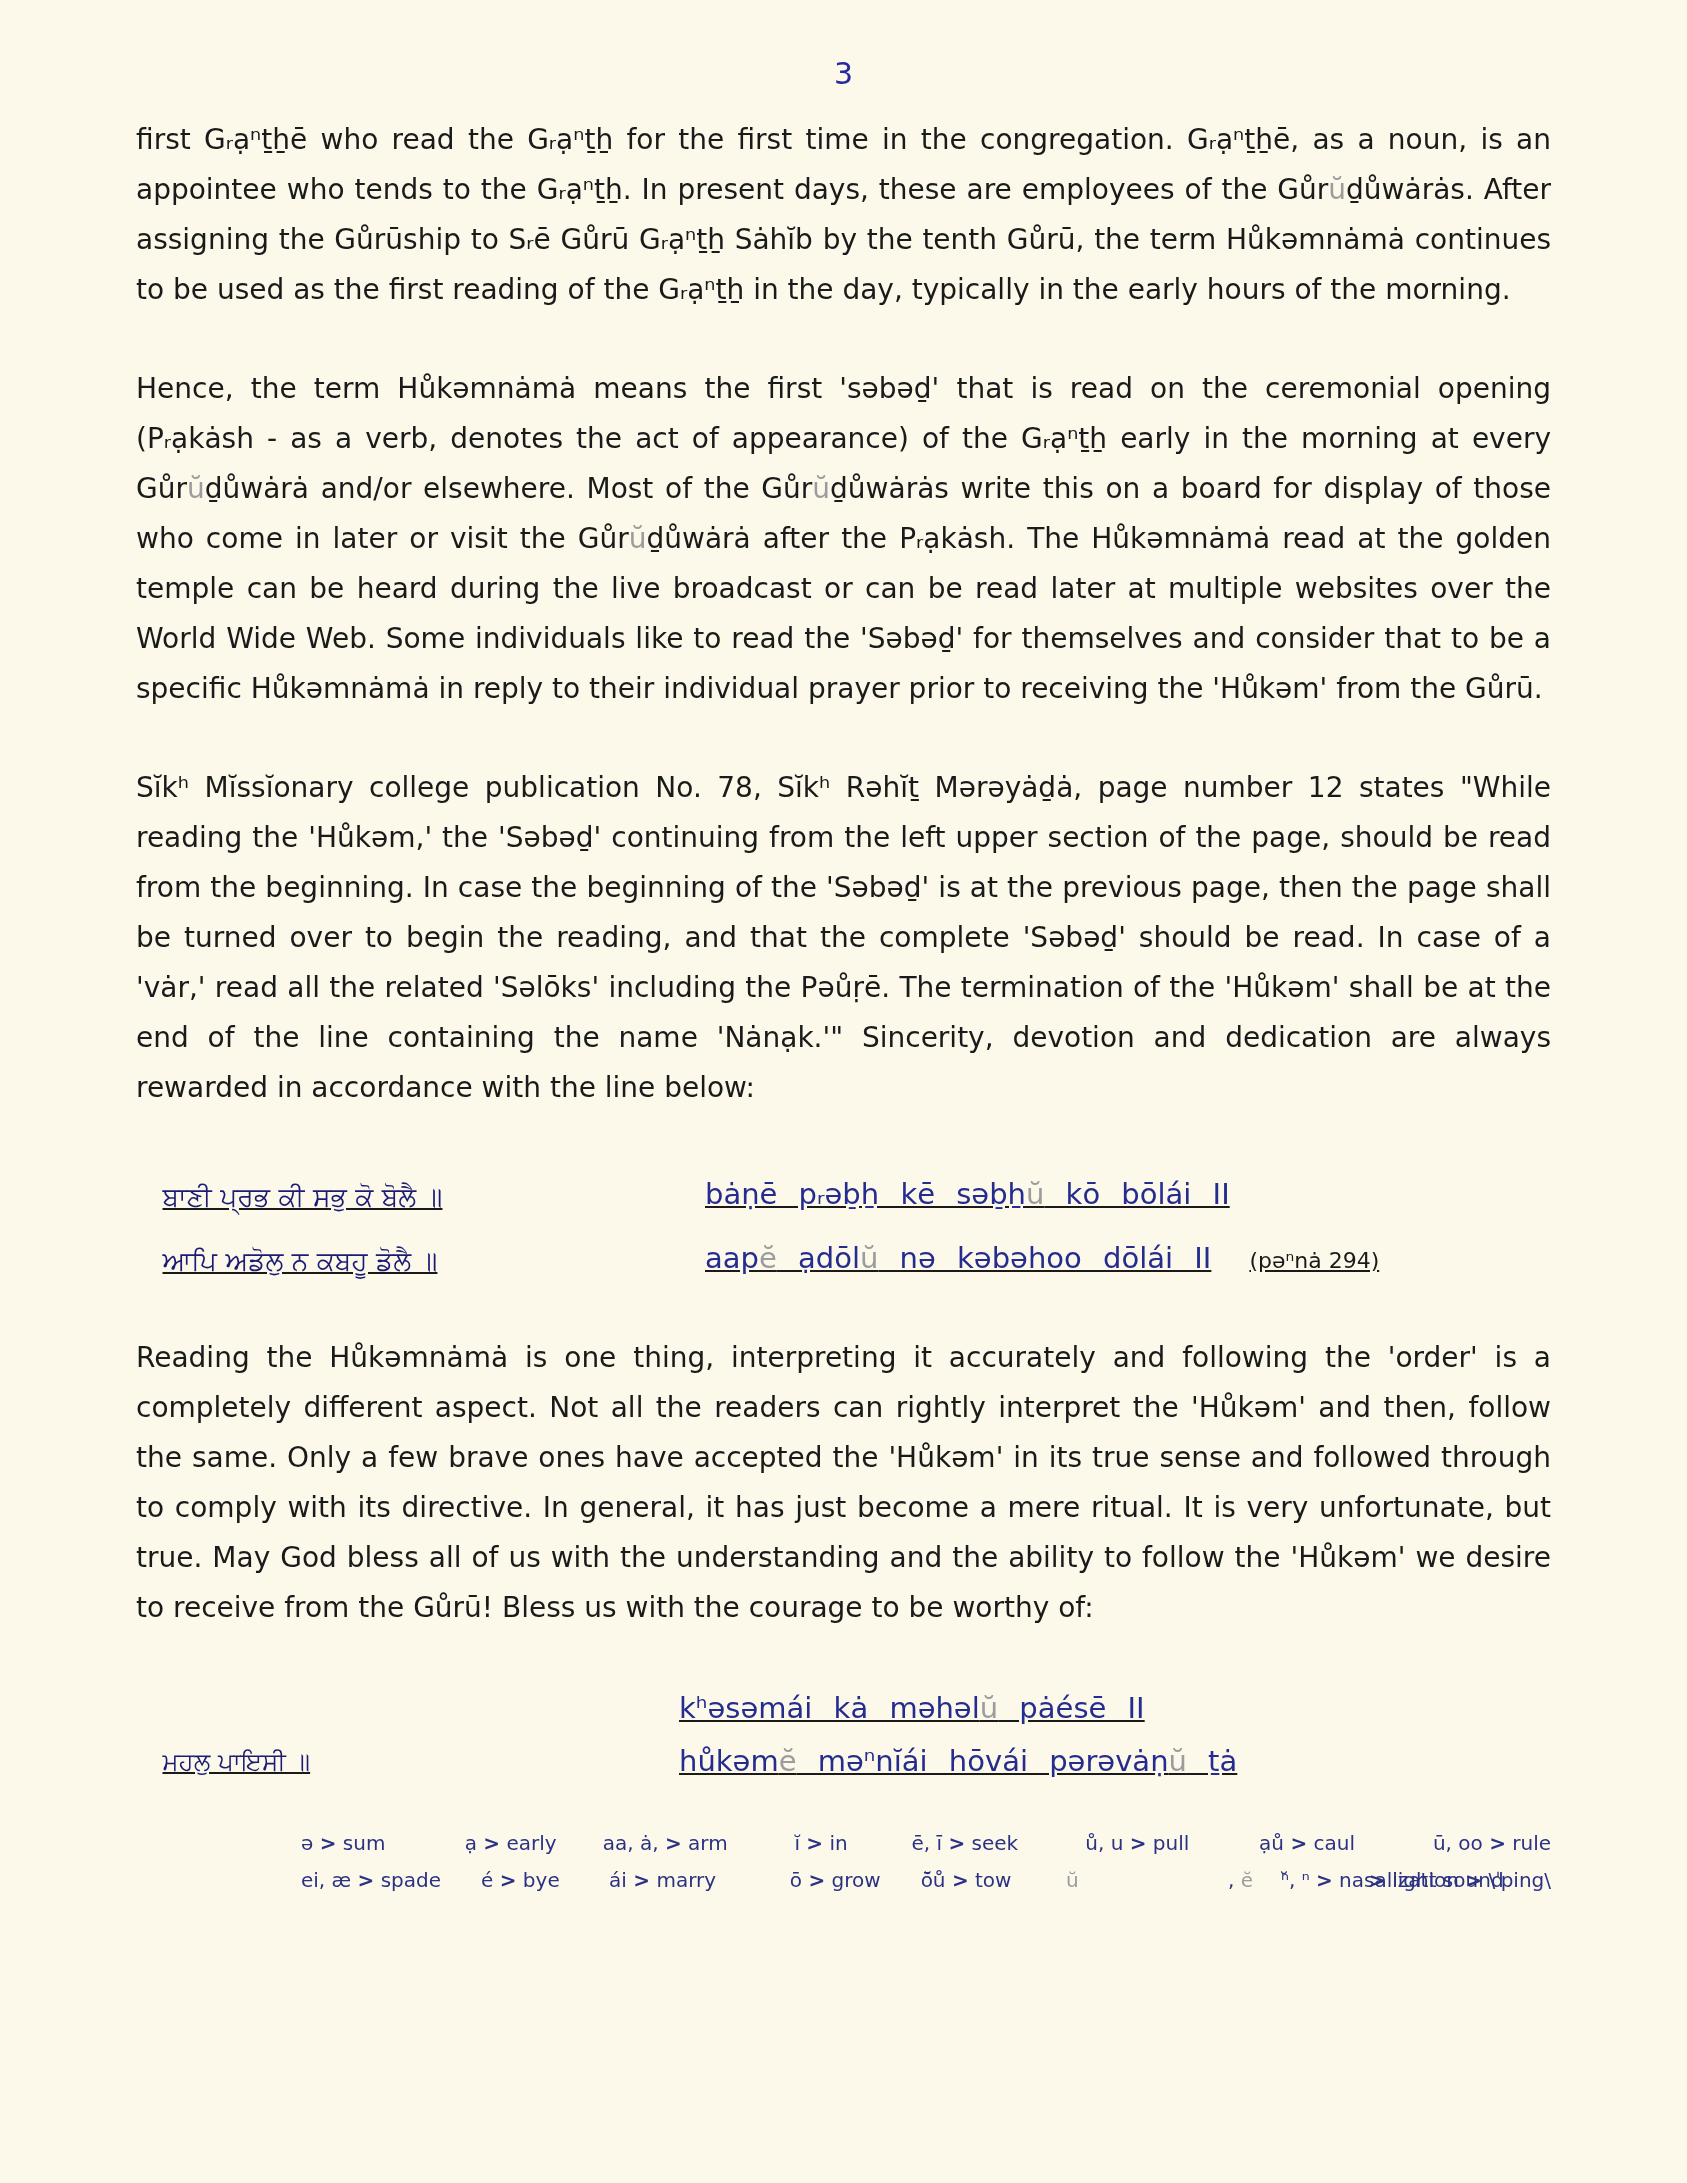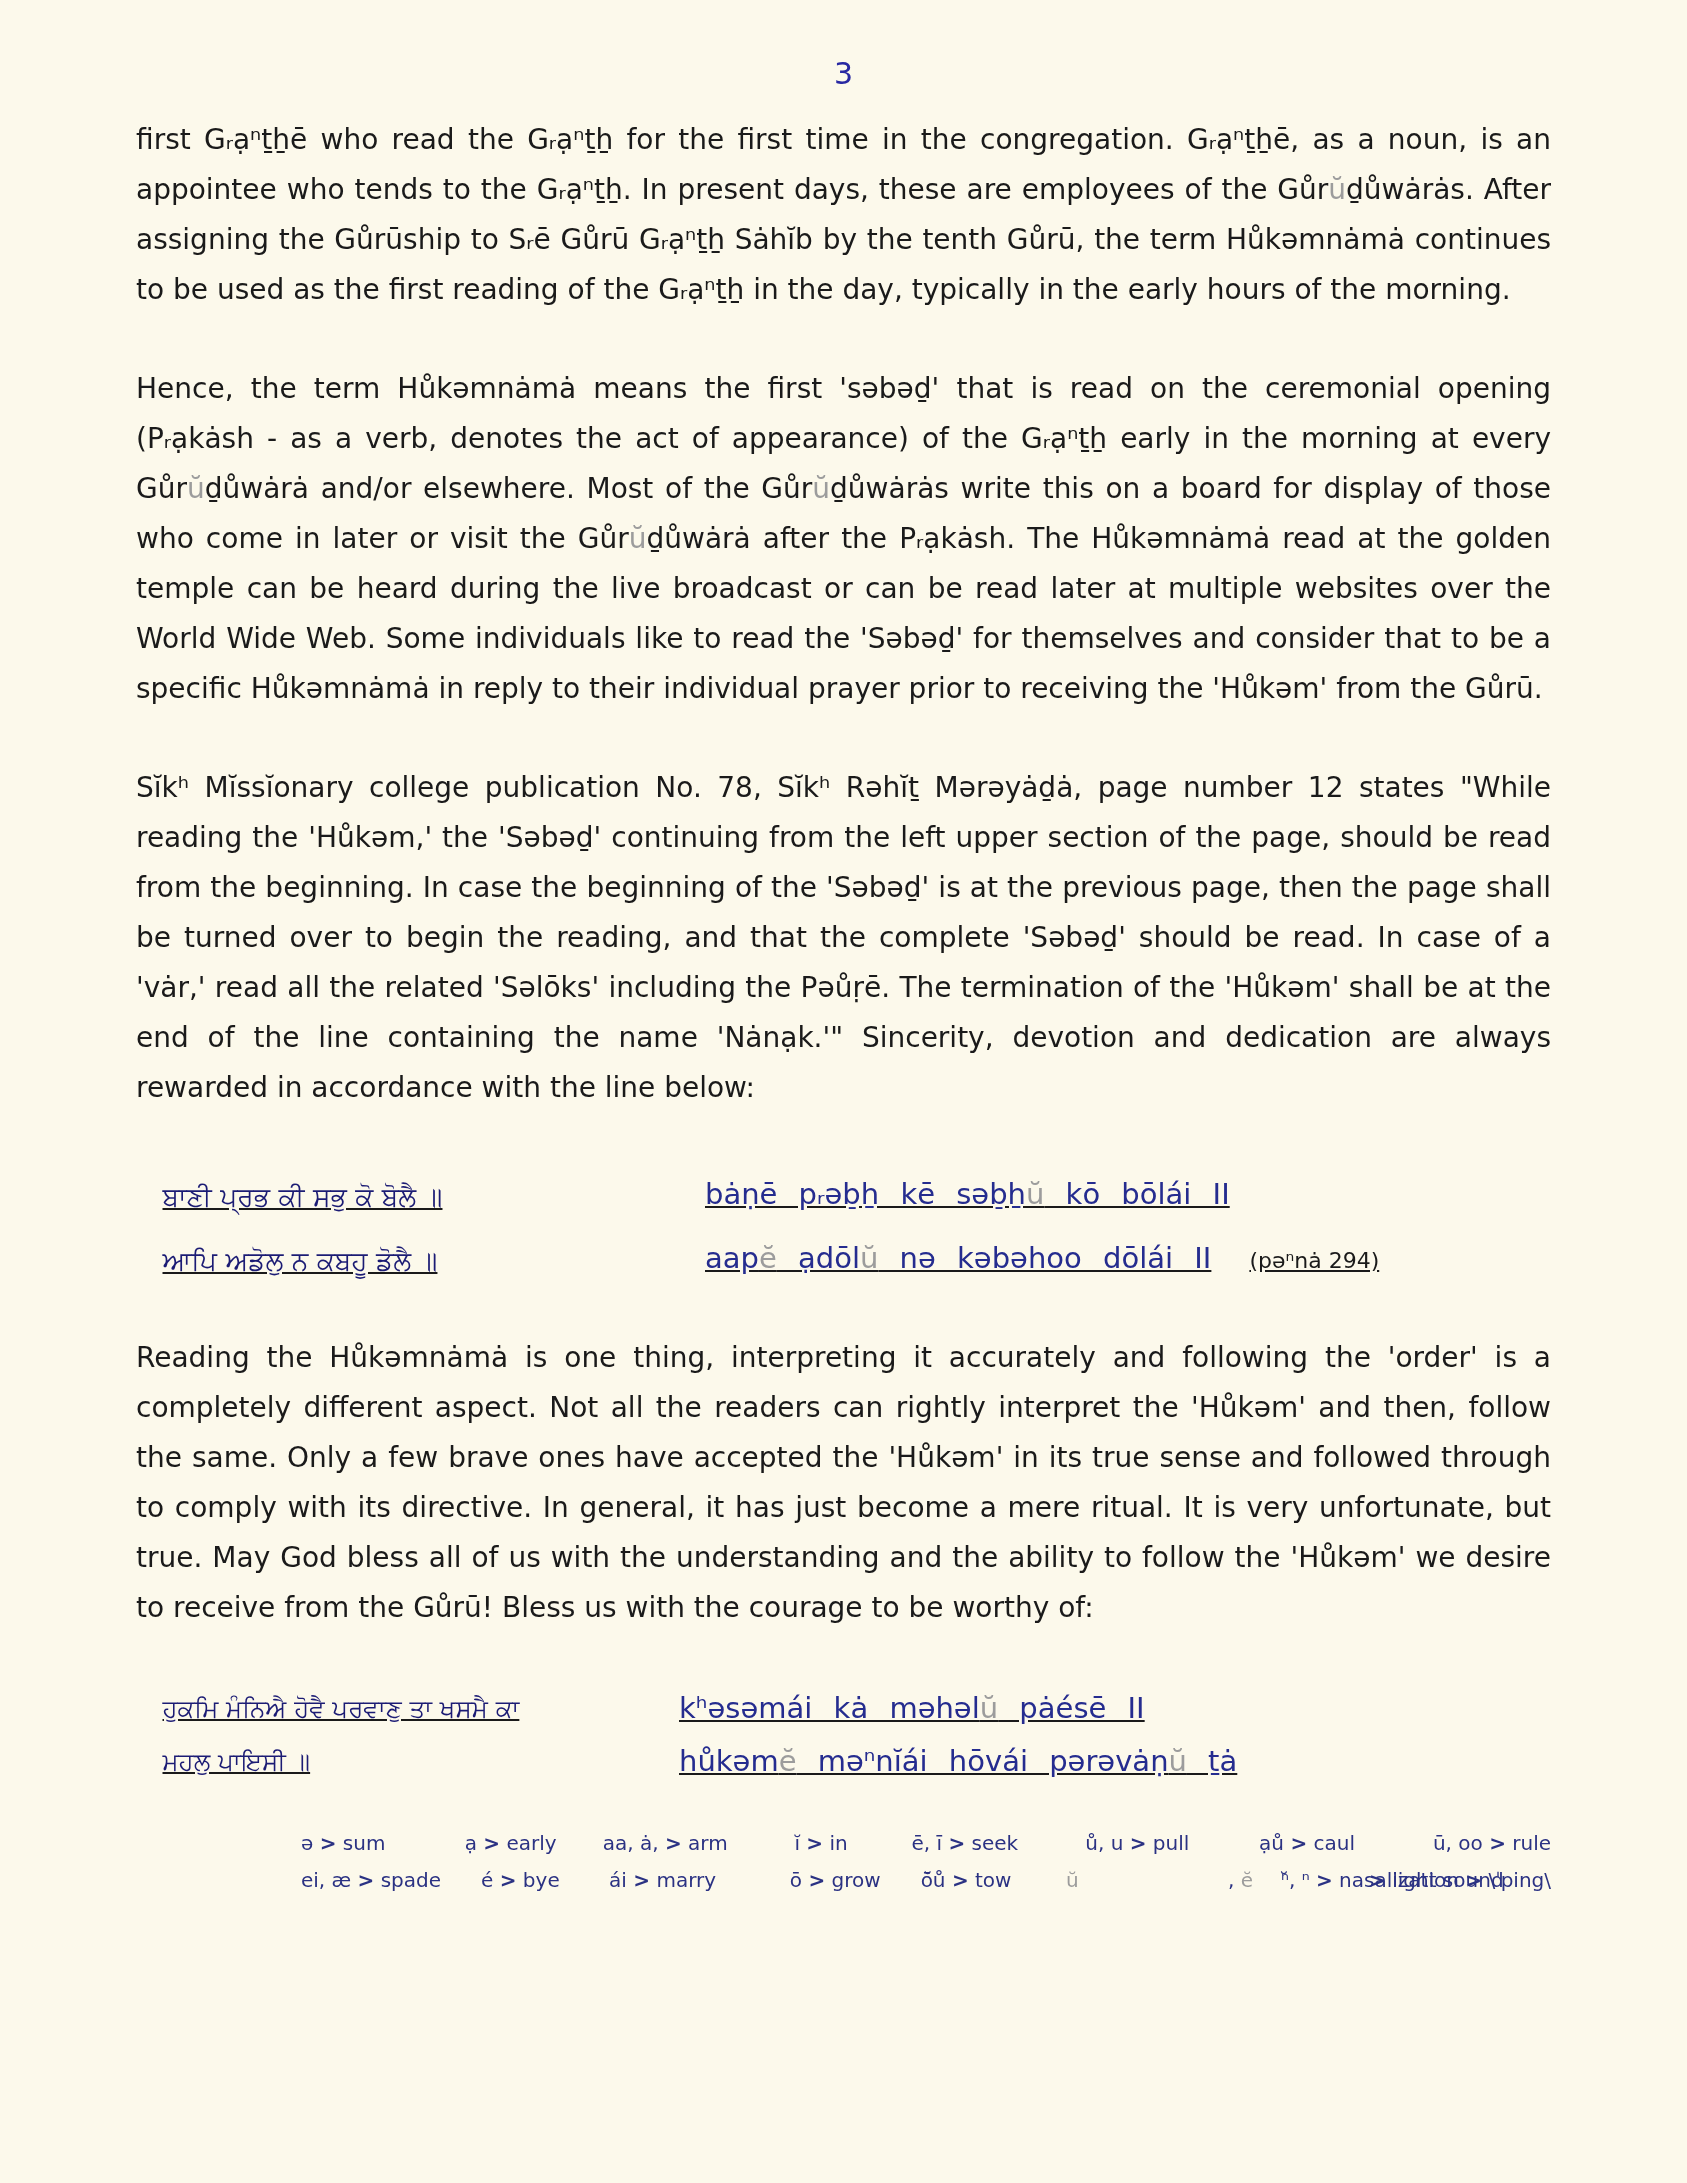--- a/index.html
+++ b/index.html
@@ -93,21 +93,20 @@
     <div class="tr">
       <div>bȧṇē pᵣəb̠ẖ kē səb̠ẖ<span class="lt">ŭ</span> kō bōlái II</div>
       <div><span>aap<span class="lt">ĕ</span> ạdōl<span class="lt">ŭ</span> nə kəbəhoo dōlái II</span><span class="ref">(pəⁿnȧ 294)</span></div>
     </div>
   </div>
 
   <p class="body">Reading the Hůkəmnȧmȧ is one thing, interpreting it accurately and following the 'order' is a completely different aspect. Not all the readers can rightly interpret the 'Hůkəm' and then, follow the same. Only a few brave ones have accepted the 'Hůkəm' in its  true sense and followed through to comply with its directive. In general, it has just become a mere ritual. It is very unfortunate, but true. May God bless all of us with the understanding and the ability to follow the 'Hůkəm' we desire to receive from the Gůrū! Bless us with the courage to be worthy of:</p>
 
   <div class="verse v2">
     <div class="gur">
-      <div>ਹੁਕਮਿ ਮੰਨਿਐ ਹੋਵੈ ਪਰਵਾਣੁ ਤਾ ਖਸਮੈ ਕਾ</div>
       <div>ਮਹਲੁ ਪਾਇਸੀ ॥</div>
     </div>
     <div class="tr">
       <div>kʰəsəmái kȧ məhəl<span class="lt">ŭ</span> pȧésē II</div>
       <div>hůkəm<span class="lt">ĕ</span> məⁿnĭái hōvái pərəvȧṇ<span class="lt">ŭ</span> ṯȧ</div>
     </div>
   </div>
 
 
   <div class="legend">

